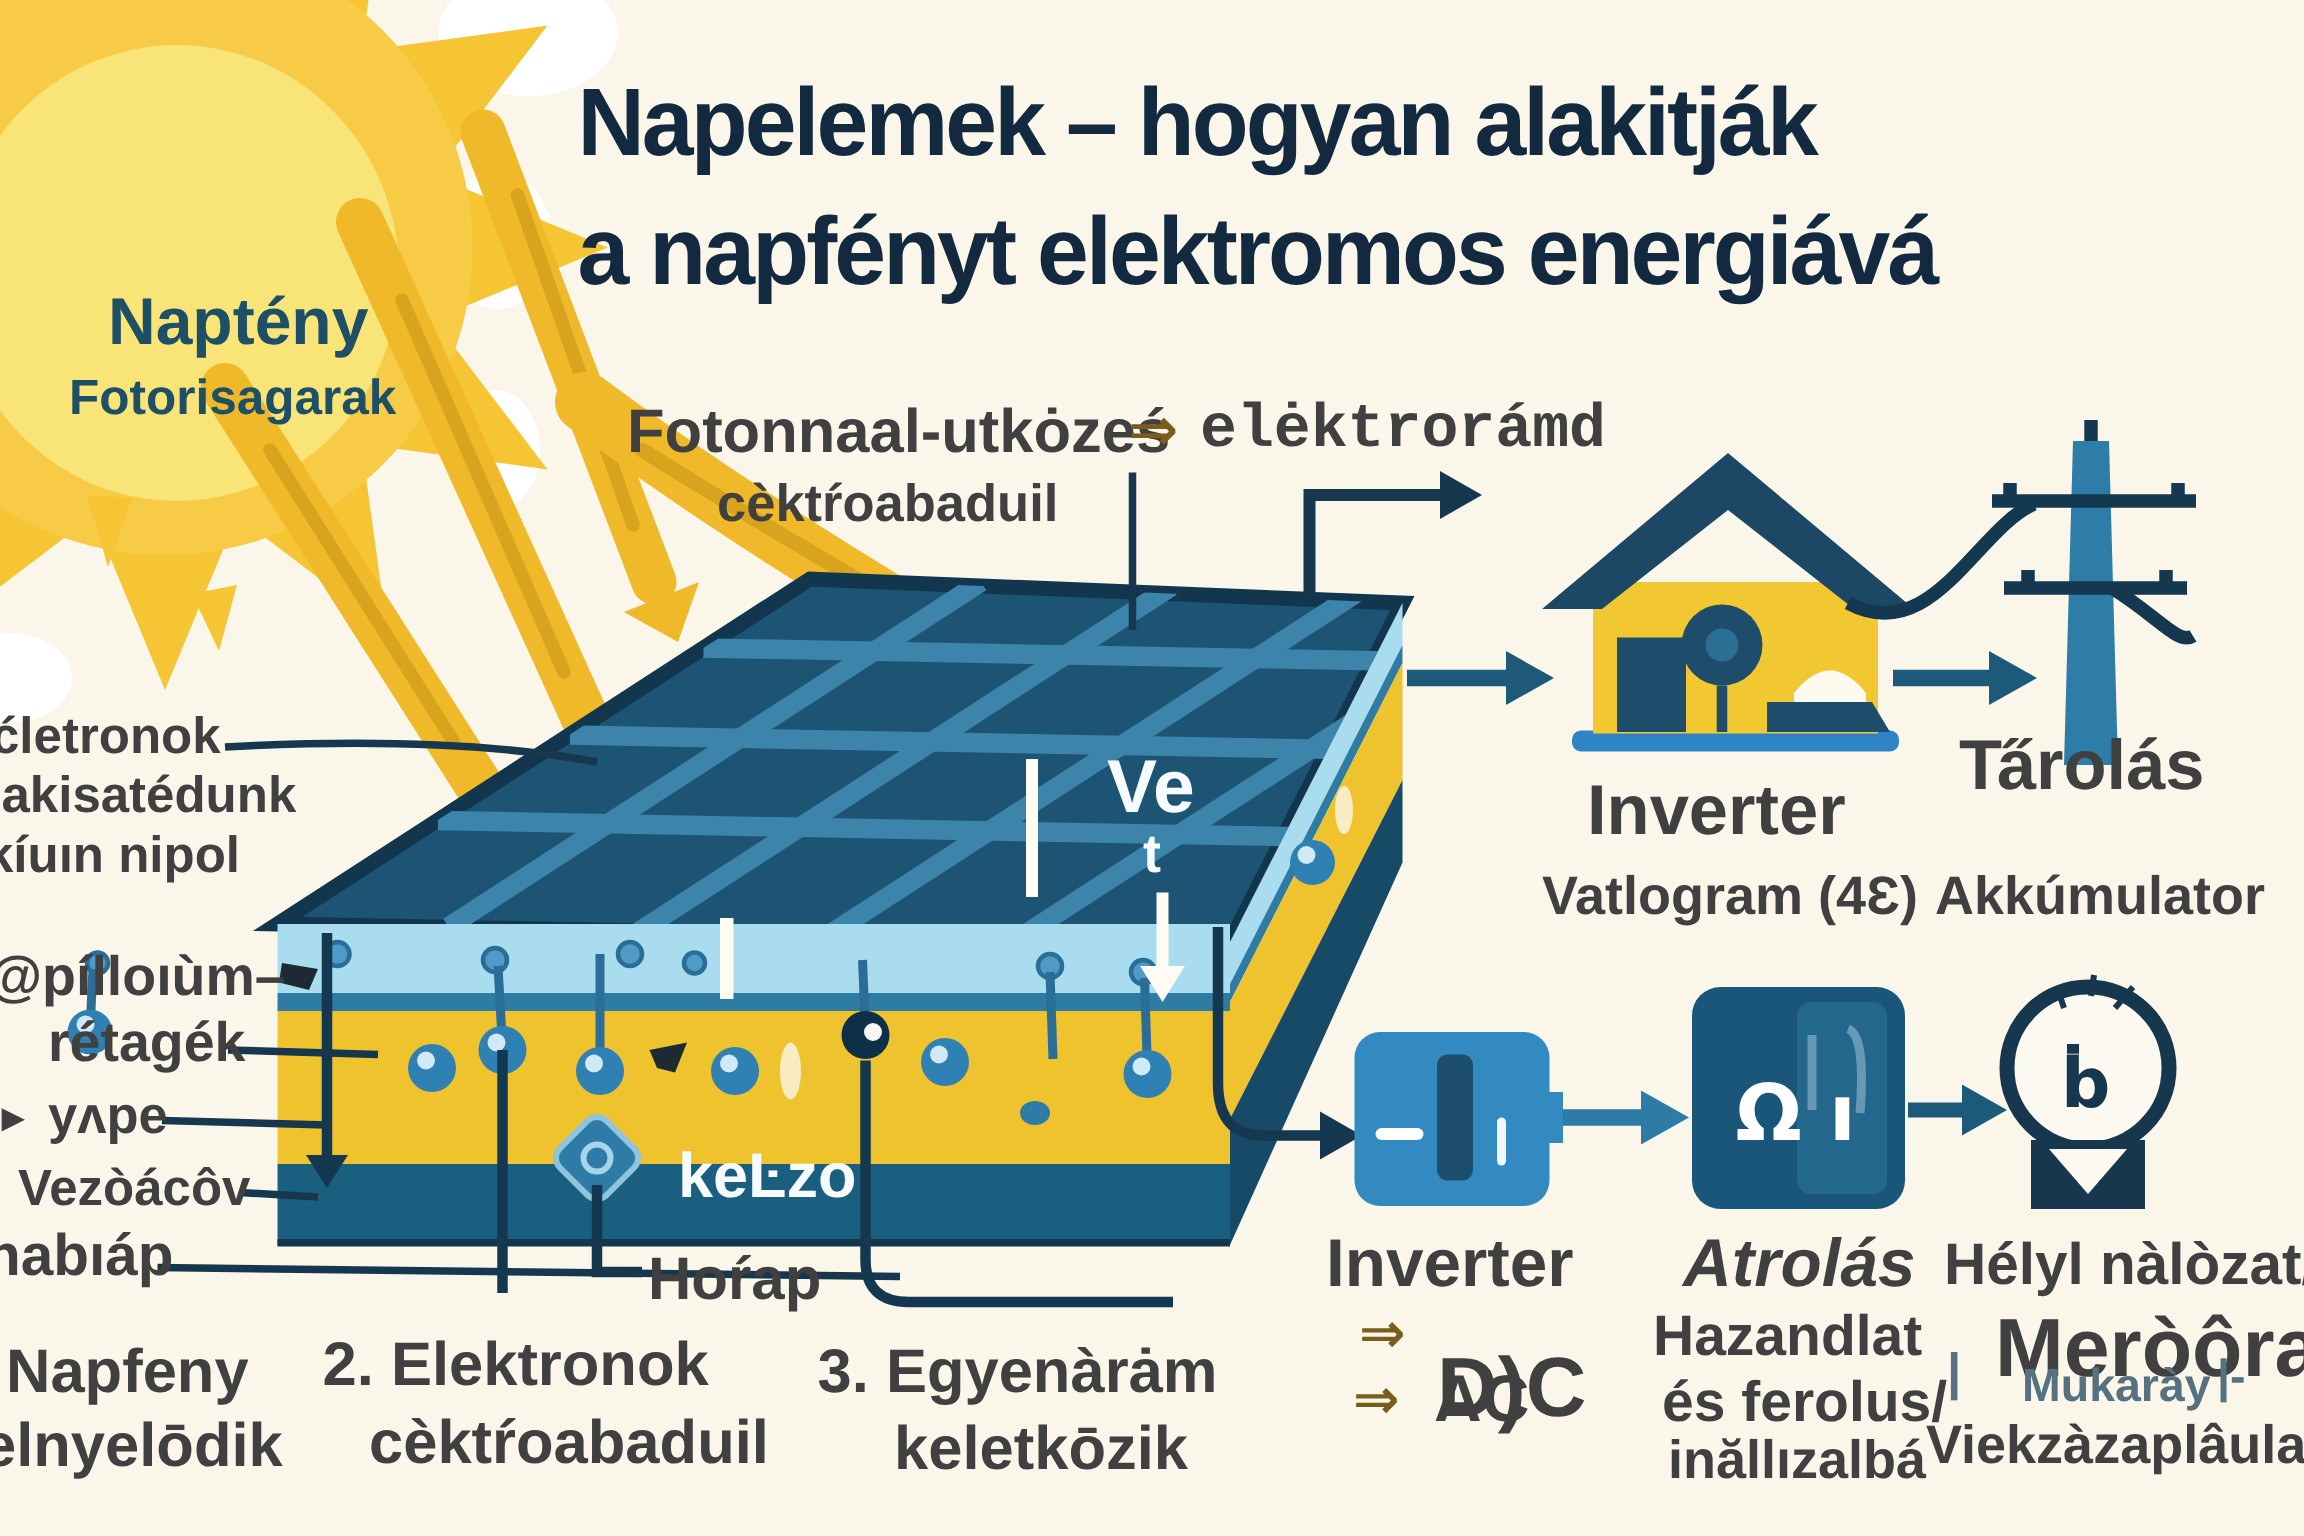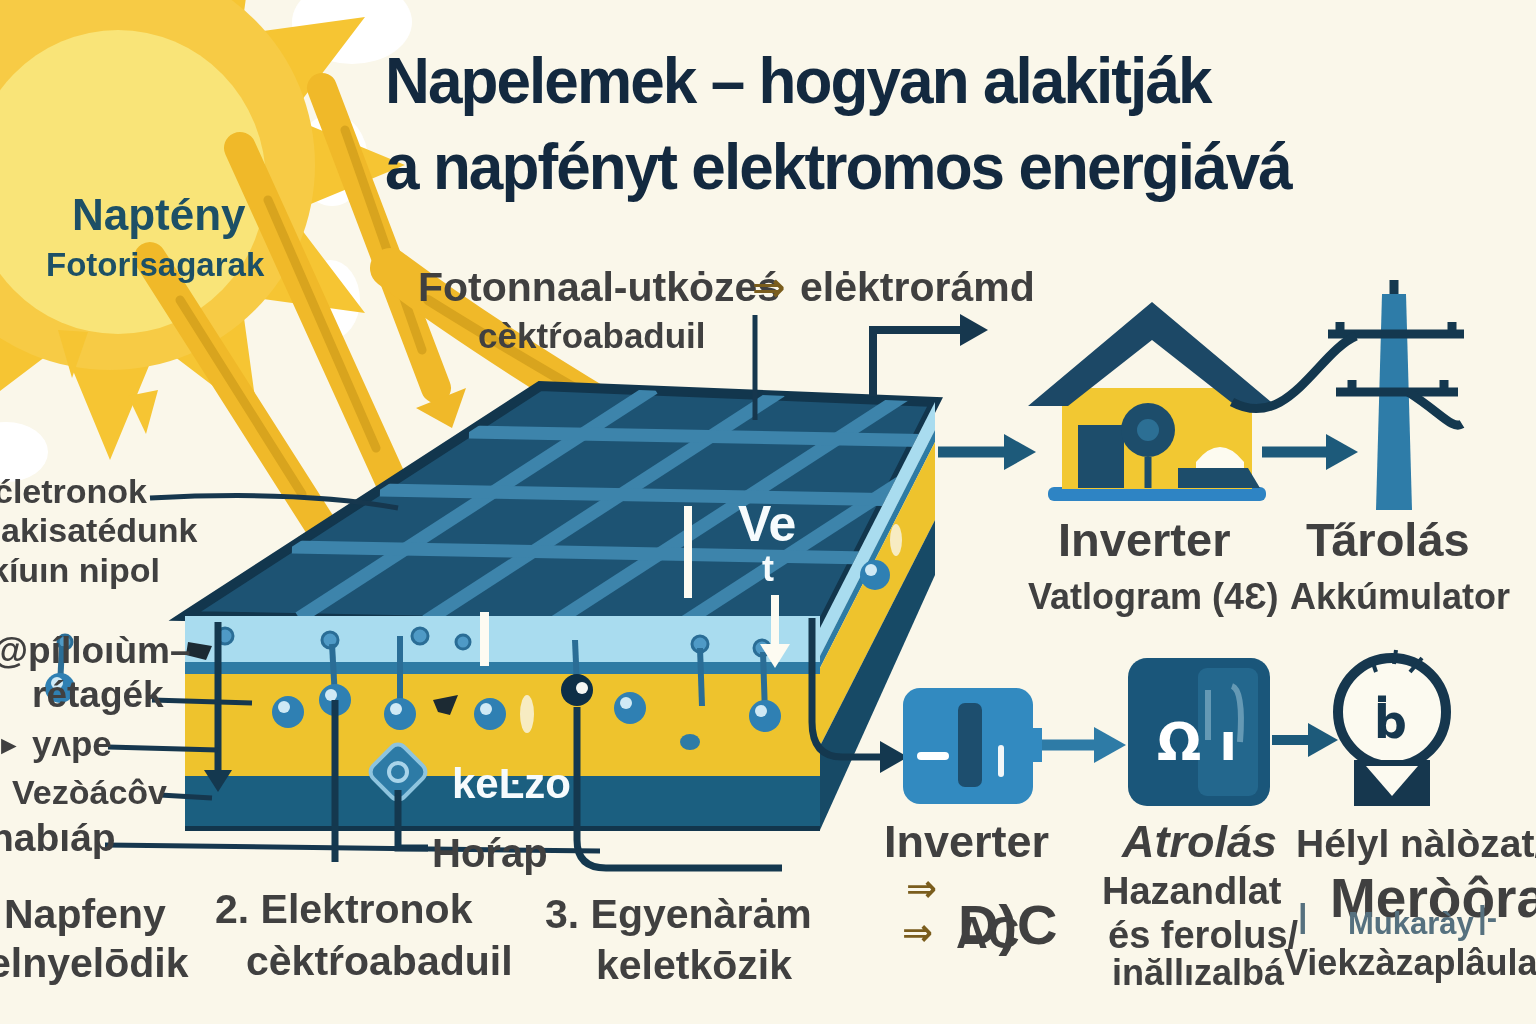--- a/index.html
+++ b/index.html
@@ -247,21 +247,21 @@
   </svg>
 
   <div class="title-line" style="left:385px;top:44px;">Napelemek – hogyan alakitják</div>
   <div class="title-line" style="left:385px;top:130px;">a napfényt elektromos energiává</div>
 
   <div class="lbl sun-text" style="left:72px;top:192px;font-size:44px;">Naptény</div>
   <div class="lbl sun-text" style="left:46px;top:248px;font-size:33px;">Fotorisagarak</div>
 
   <div class="lbl" style="left:418px;top:266px;font-size:41px;">Fotonnaal-utkȯześ</div>
   <div class="lbl gold" style="left:752px;top:266px;font-size:40px;">⇒</div>
-  <div class="lbl" style="left:800px;top:266px;font-size:41px;">elėktrorámd</div>
+  <div class="lbl" style="left:800px;top:266px;font-size:41px;font-family:Liberation Mono, monospace;">elėktrorámd</div>
   <div class="lbl" style="left:478px;top:318px;font-size:35px;">cèktŕoabaduil</div>
 
   <div class="lbl" style="left:-6px;top:474px;font-size:34px;">ćletronok</div>
   <div class="lbl" style="left:-16px;top:513px;font-size:34px;">zakisatédunk</div>
   <div class="lbl" style="left:-10px;top:553px;font-size:34px;">kíuın nipol</div>
   <div class="lbl" style="left:-8px;top:632px;font-size:37px;">@pílloıùm–</div>
   <div class="lbl" style="left:32px;top:676px;font-size:37px;">rétagék</div>
   <div class="lbl" style="left:-4px;top:732px;font-size:26px;">►</div>
   <div class="lbl" style="left:32px;top:726px;font-size:35px;">yʌpe</div>
   <div class="lbl" style="left:12px;top:775px;font-size:34px;">Vezòácôv</div>
@@ -274,21 +274,21 @@
   <div class="lbl" style="left:545px;top:893px;font-size:41px;">3. Egyenàrȧm</div>
   <div class="lbl" style="left:596px;top:944px;font-size:41px;">keletkōzik</div>
 
   <div class="lbl white-text" style="left:738px;top:498px;font-size:50px;">Ve</div>
   <div class="lbl white-text" style="left:762px;top:550px;font-size:36px;">t</div>
   <div class="lbl white-text" style="left:452px;top:762px;font-size:42px;">keĿzo</div>
   <div class="lbl" style="left:432px;top:832px;font-size:40px;">Hoŕap</div>
 
   <div class="lbl" style="left:1058px;top:515px;font-size:47px;">Inverter</div>
   <div class="lbl" style="left:1028px;top:578px;font-size:36px;">Vatlogram (4Ɛ)</div>
-  <div class="lbl" style="left:1306px;top:515px;font-size:47px;">Ta̋rolás</div>
+  <div class="lbl" style="left:1306px;top:485px;font-size:47px;">Ta̋rolás</div>
   <div class="lbl" style="left:1290px;top:578px;font-size:36px;">Akkúmulator</div>
 
   <div class="lbl" style="left:884px;top:818px;font-size:45px;">Inverter</div>
   <div class="lbl gold" style="left:906px;top:870px;font-size:37px;">⇒</div>
   <div class="lbl" style="left:958px;top:896px;font-size:56px;">D)C</div>
   <div class="lbl gold" style="left:902px;top:914px;font-size:37px;">⇒</div>
   <div class="lbl" style="left:956px;top:910px;font-size:44px;">AC</div>
 
   <div class="lbl" style="left:1122px;top:818px;font-size:45px;font-style:italic;">Atrolás</div>
   <div class="lbl" style="left:1102px;top:872px;font-size:38px;">Hazandlat</div>

